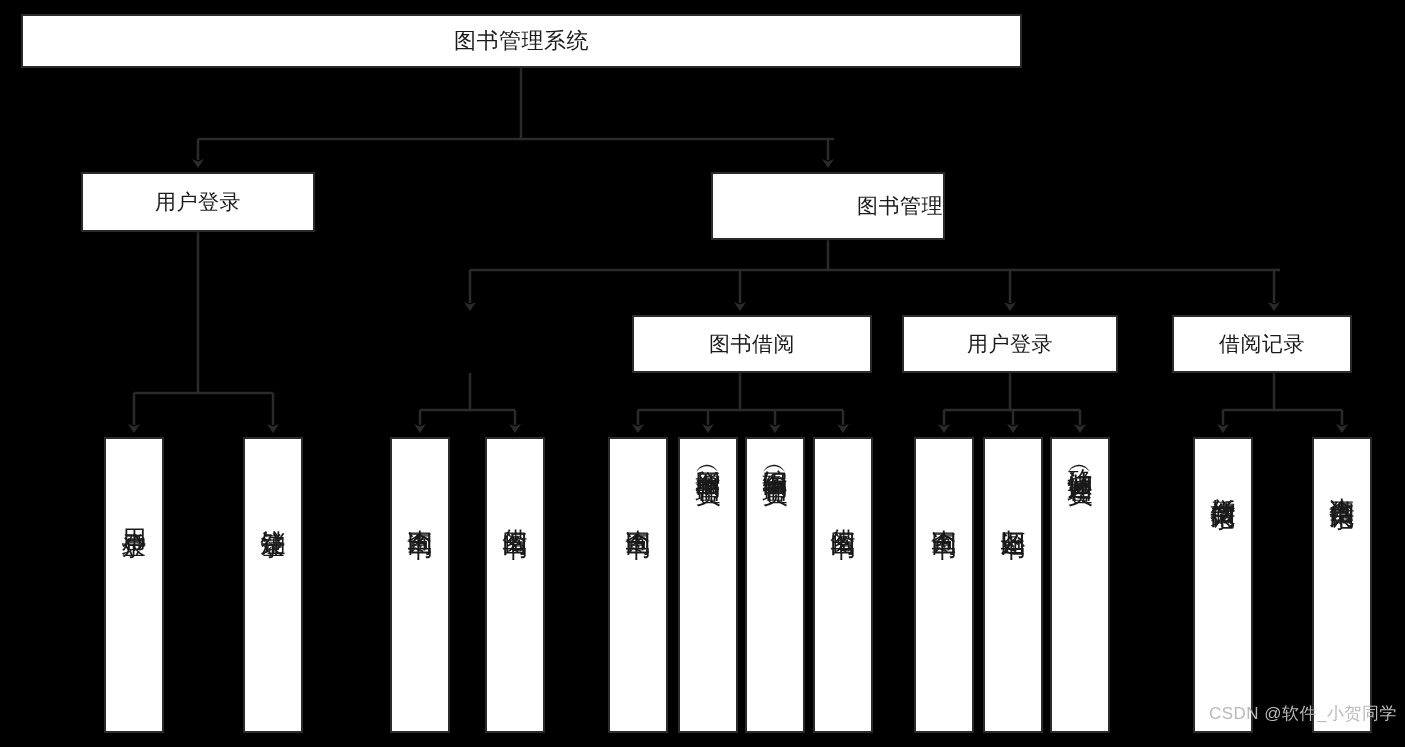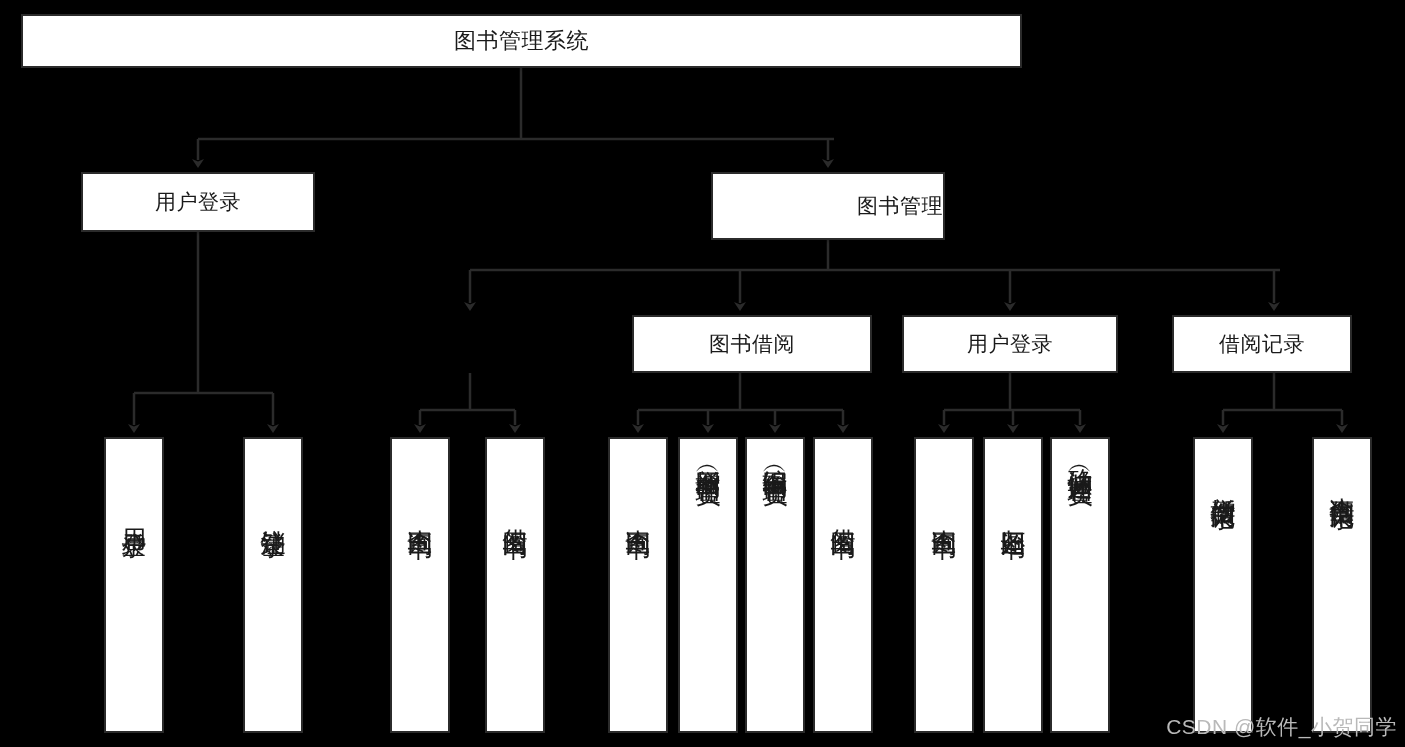--- a/index.html
+++ b/index.html
@@ -55,22 +55,22 @@
     font-size: 25px;
     letter-spacing: 2px;
     line-height: 1;
   }
   #root-node .label {
     font-size: 22px;
   }
   #watermark {
     position: absolute;
     right: 8px;
-    bottom: 6px;
-    font-size: 21px;
+    bottom: 22px;
+    font-size: 17px;
     color: #b9b9b9;
     letter-spacing: 0.5px;
     white-space: nowrap;
     text-align: right;
   }
 </style>
 </head>
 <body>
 
 <div id="canvas">

